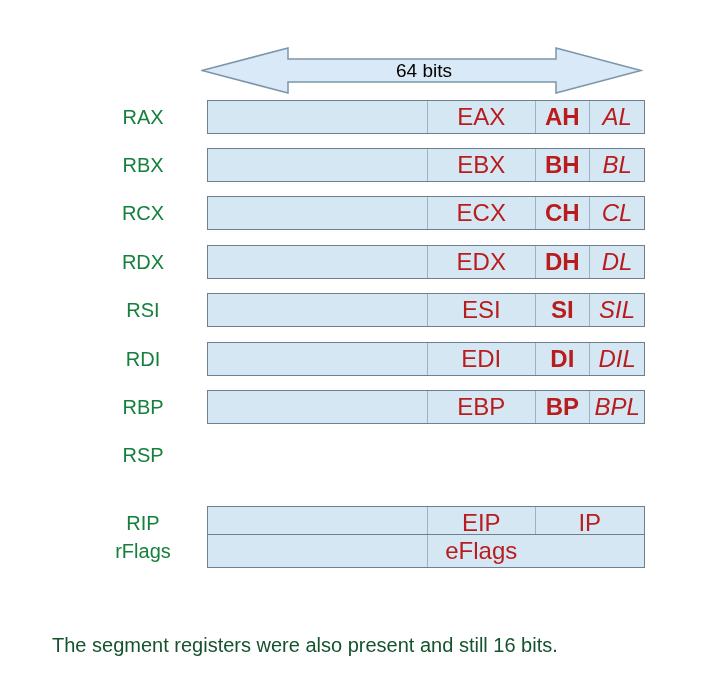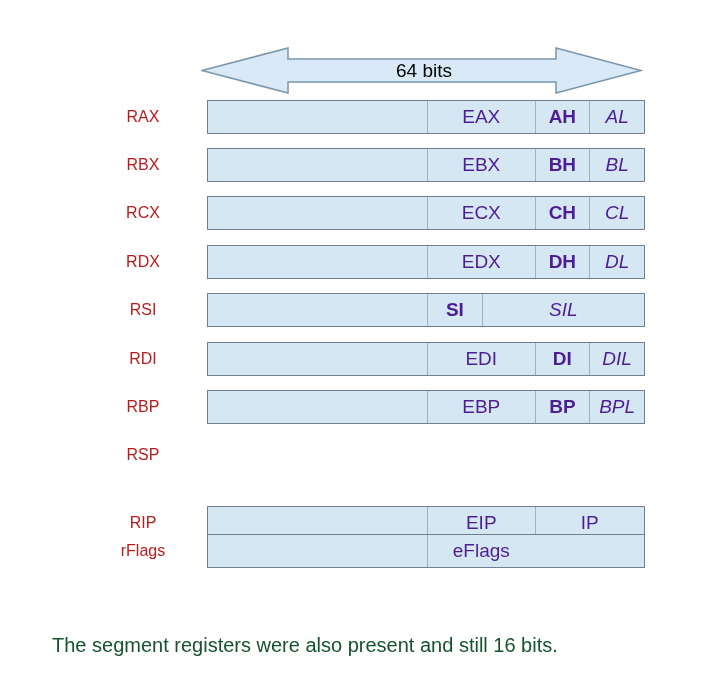--- a/index.html
+++ b/index.html
@@ -34,41 +34,41 @@
     width: 711px;
     height: 34px;
   }
   .reg-label {
     position: absolute;
     left: 58px;
     width: 106px;
     height: 34px;
     line-height: 34px;
     text-align: center;
-    font-size: 16px;
-    color: #b91c1c;
+    font-size: 20px;
+    color: #15803d;
     white-space: nowrap;
   }
   .reg-box {
     position: absolute;
     left: 175px;
     width: 438px;
     height: 34px;
     box-sizing: border-box;
     background: #d6e7f4;
     border: 1.5px solid #6e8090;
     display: flex;
   }
   .seg {
     box-sizing: border-box;
     display: flex;
     align-items: center;
     justify-content: center;
-    font-size: 19px;
-    color: #4c1d95;
+    font-size: 24px;
+    color: #b91c1c;
     white-space: nowrap;
   }
   .seg + .seg { border-left: 1px solid #9cb1c4; }
   .seg-empty { flex: 0 0 50.23%; }
   .seg-e     { flex: 0 0 24.66%; }
   .seg-h     { flex: 0 0 12.55%; font-weight: bold; }
   .seg-l     { flex: 1 1 auto; font-style: italic; }
   .seg-16    { flex: 1 1 auto; }
   #footnote {
     position: absolute;
@@ -127,20 +127,21 @@
       <div class="seg seg-e">EDX</div>
       <div class="seg seg-h">DH</div>
       <div class="seg seg-l">DL</div>
     </div>
   </div>
 
   <div class="reg-row" style="top:293px">
     <div class="reg-label">RSI</div>
     <div class="reg-box">
       <div class="seg seg-empty"></div>
+      <div class="seg seg-e">ESI</div>
       <div class="seg seg-h">SI</div>
       <div class="seg seg-l">SIL</div>
     </div>
   </div>
 
   <div class="reg-row" style="top:342px">
     <div class="reg-label">RDI</div>
     <div class="reg-box">
       <div class="seg seg-empty"></div>
       <div class="seg seg-e">EDI</div>

